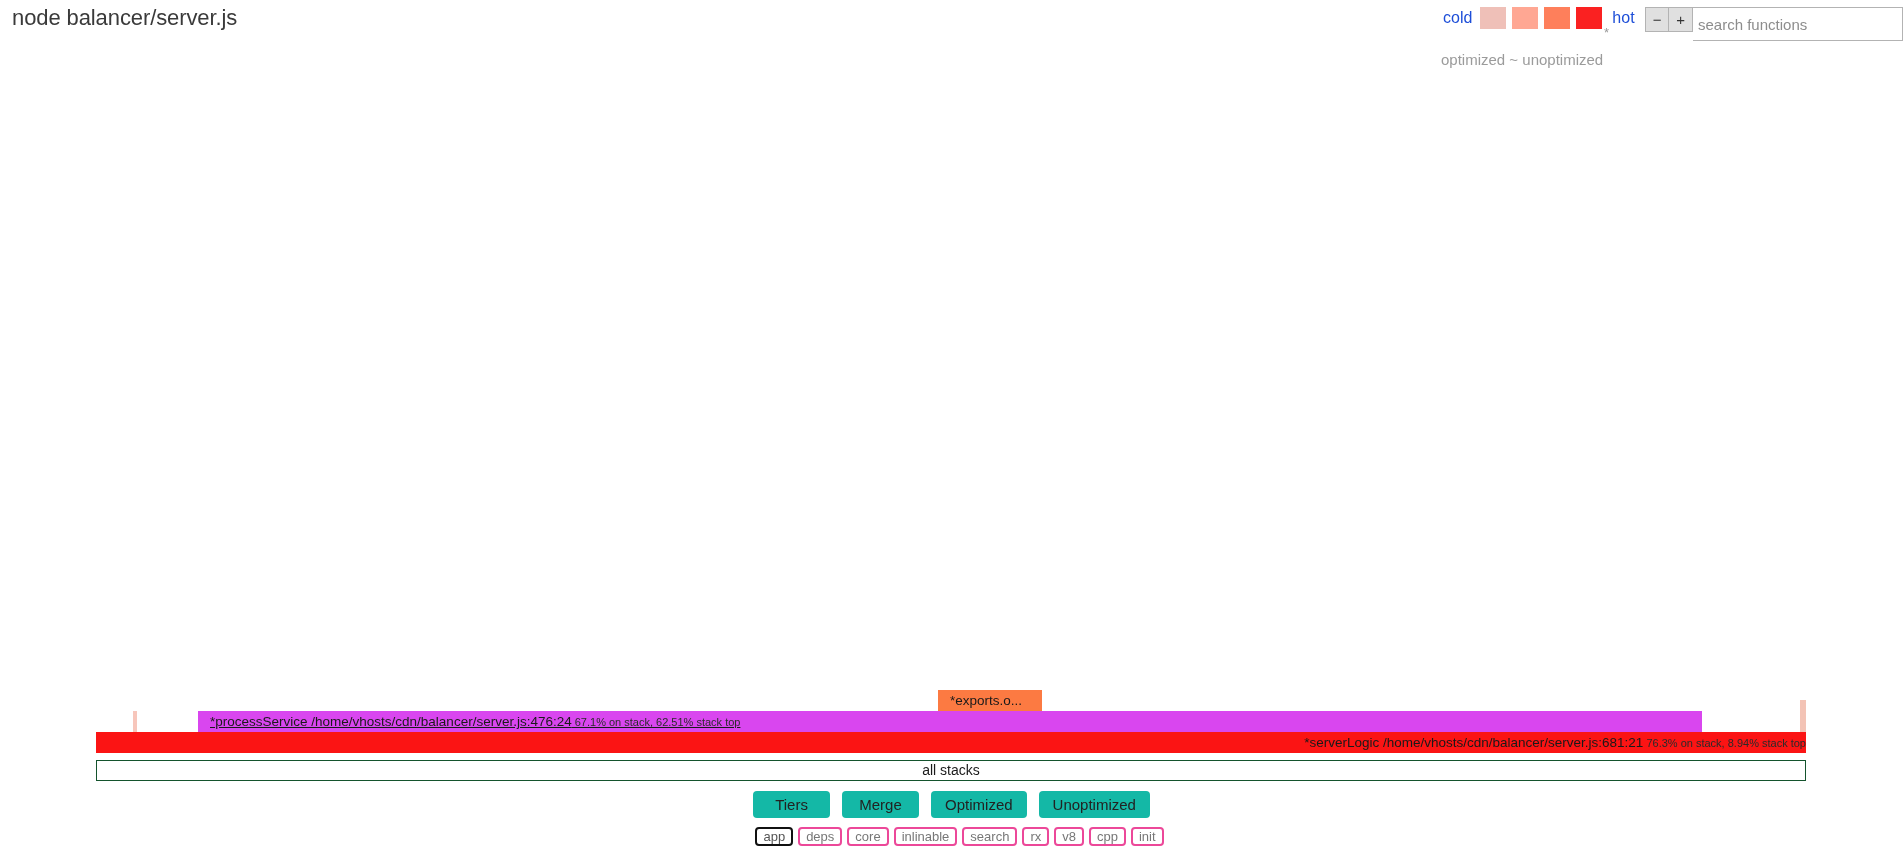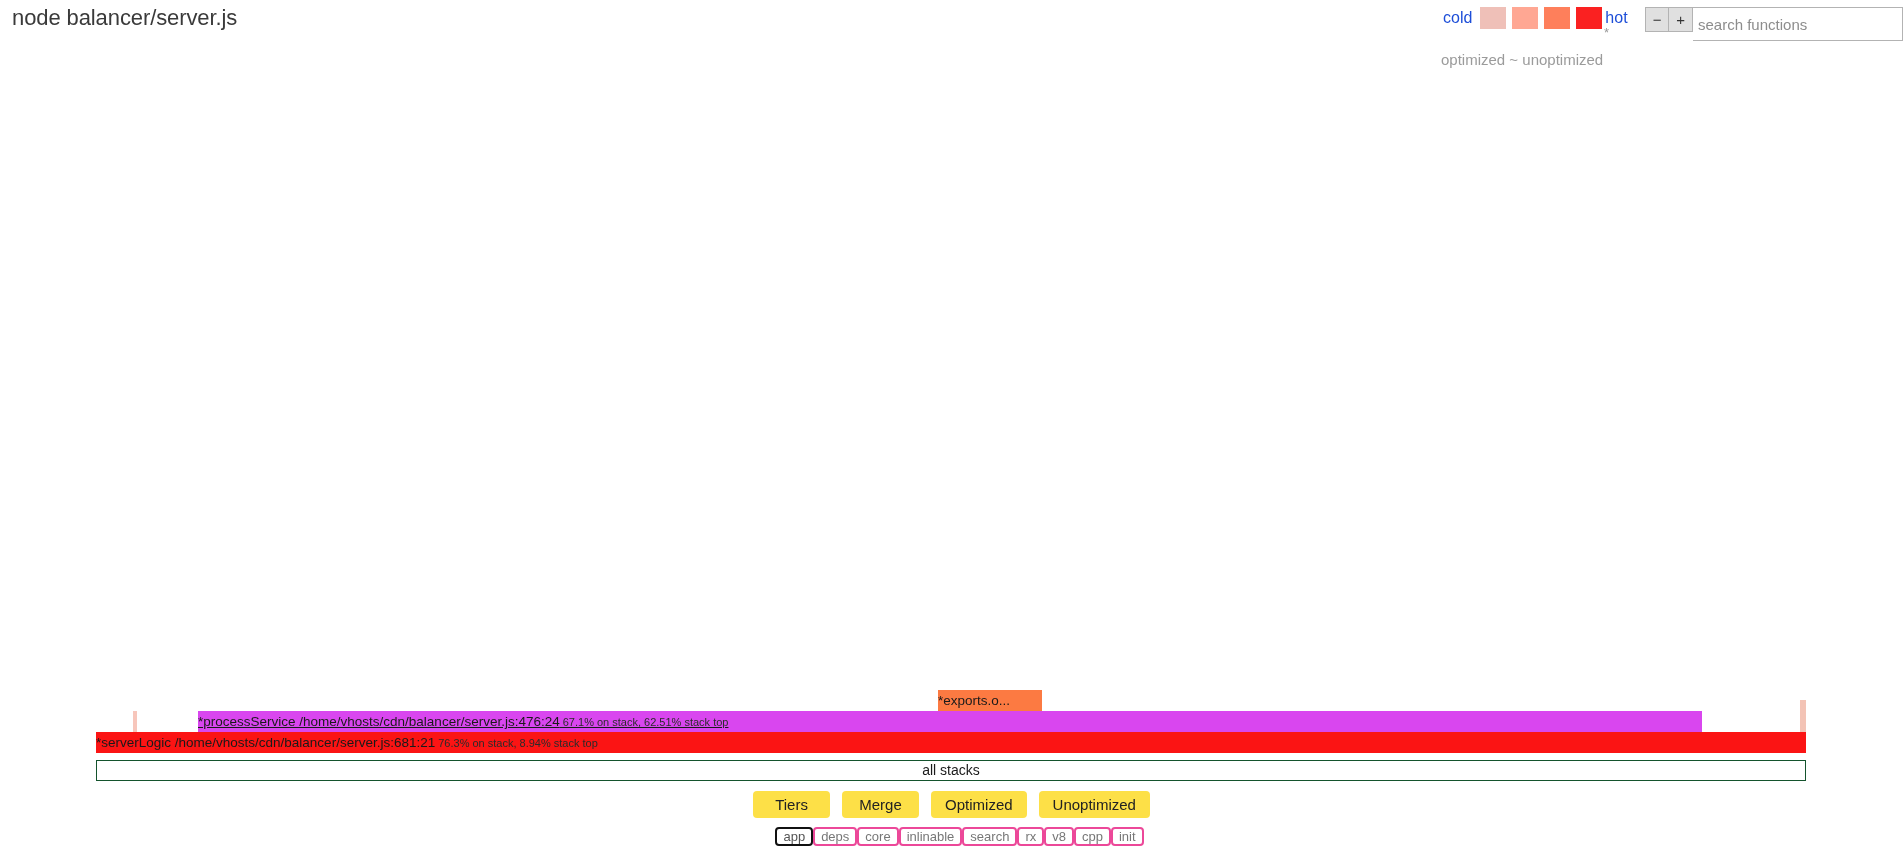--- a/index.html
+++ b/index.html
@@ -44,21 +44,21 @@
     font-size: 16px;
     color: #1d4ed8;
     line-height: 22px;
   }
   #heat-legend .swatch {
     width: 26px;
     height: 22px;
     margin: 0 3px;
   }
   #heat-legend .label-cold { margin-right: 5px; }
-  #heat-legend .label-hot  { }
+  #heat-legend .label-hot  { margin-left: 7px; }
 
   #opt-asterisk {
     position: absolute;
     left: 1604px;
     top: 28px;
     font-size: 13px;
     color: #9a9a9a;
     line-height: 10px;
   }
   #opt-note {
@@ -116,21 +116,21 @@
     height: 790px;
   }
   .frame {
     position: absolute;
     overflow: hidden;
     white-space: nowrap;
     font-size: 13.5px;
     color: #1a1a1a;
     line-height: 21px;
     cursor: pointer;
-    padding-left: 0;
+    padding-left: 12px;
   }
   .frame .fname {
     font-size: 13.5px;
   }
   .frame .fstat {
     font-size: 11px;
     color: #2b2b2b;
   }
   .sliver { cursor: pointer; }
 
@@ -155,37 +155,38 @@
     left: 0;
     top: 791px;
     width: 1903px;
     display: flex;
     justify-content: center;
     gap: 12px;
   }
   .control-btn {
     min-width: 77px;
     height: 27px;
-    background: #fde047;
+    background: #14b8a6;
     border: none;
     border-radius: 4px;
     font-size: 15px;
     color: #222;
     font-family: "Liberation Sans", sans-serif;
     cursor: pointer;
     padding: 0 14px;
   }
 
   #filter-chips {
     position: absolute;
     left: 0;
     top: 827px;
     width: 1903px;
     display: flex;
     justify-content: center;
+    gap: 5px;
     padding-left: 16px;
   }
   .chip {
     height: 19px;
     background: #ffffff;
     border: 2px solid #ec4899;
     border-radius: 4px;
     font-size: 13px;
     color: #777;
     font-family: "Liberation Sans", sans-serif;
@@ -222,21 +223,21 @@
     <input id="search-input" type="text" placeholder="search functions" style="">
   </div>
 </div>
 
 <div id="flamegraph">
   <div id="frame-container">
       <div class="frame sliver" style="left: 133px; top: 711px; width: 4px; height: 21px; background: rgb(247, 198, 187); padding: 0px;"></div>
       <div class="frame sliver" style="left: 1800px; top: 700px; width: 6px; height: 32px; background: rgb(243, 195, 181); padding: 0px;"></div>
       <div class="frame" style="left: 938px; top: 690px; width: 104px; height: 21px; background: rgb(252, 122, 66);"><span class="fname">*exports.o...</span></div>
       <div class="frame" style="left: 198px; top: 711px; width: 1504px; height: 21px; background: #d946ef; text-decoration: underline;"><span class="fname">*processService /home/vhosts/cdn/balancer/server.js:476:24</span><span class="fstat"> 67.1% on stack, 62.51% stack top</span></div>
-      <div class="frame" style="left: 96px; top: 732px; width: 1710px; height: 21px; background: rgb(251, 20, 20);"><span class="fname">*serverLogic /home/vhosts/cdn/balancer/server.js:681:21</span><span class="fstat"> 76.3% on stack, 8.94% stack top</span></div>
+      <div class="frame" style="left: 96px; top: 732px; width: 1710px; height: 21px; background: rgb(251, 20, 20); text-align: right;"><span class="fname">*serverLogic /home/vhosts/cdn/balancer/server.js:681:21</span><span class="fstat"> 76.3% on stack, 8.94% stack top</span></div>
     </div>
   <div id="all-stacks-row">all stacks</div>
 </div>
 
 <div id="control-buttons">
     <button class="control-btn">Tiers</button>
     <button class="control-btn">Merge</button>
     <button class="control-btn">Optimized</button>
     <button class="control-btn">Unoptimized</button>
   </div>

